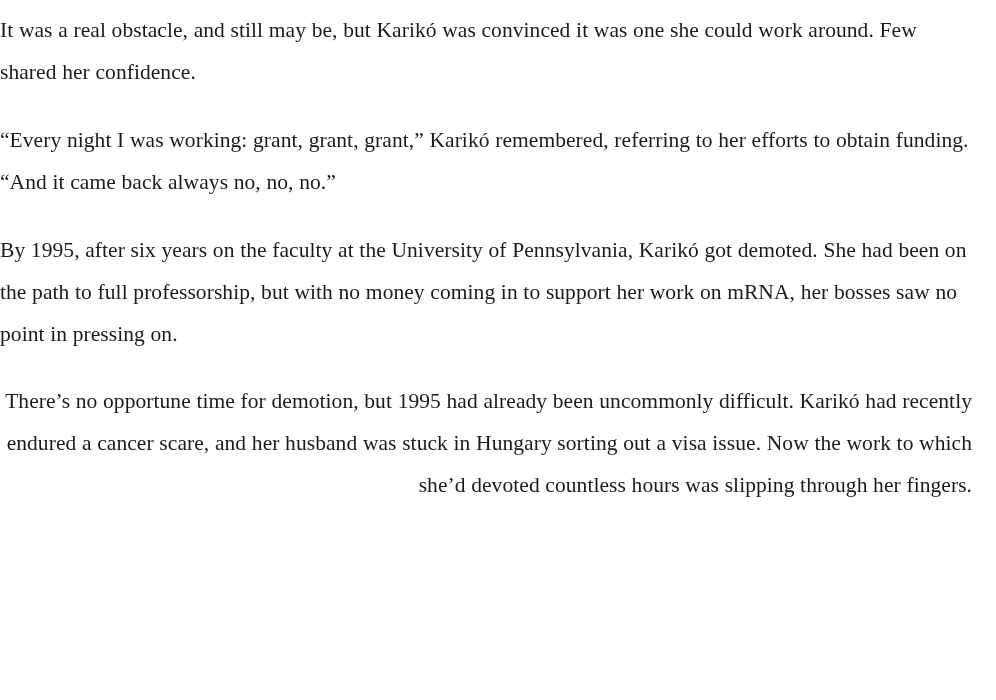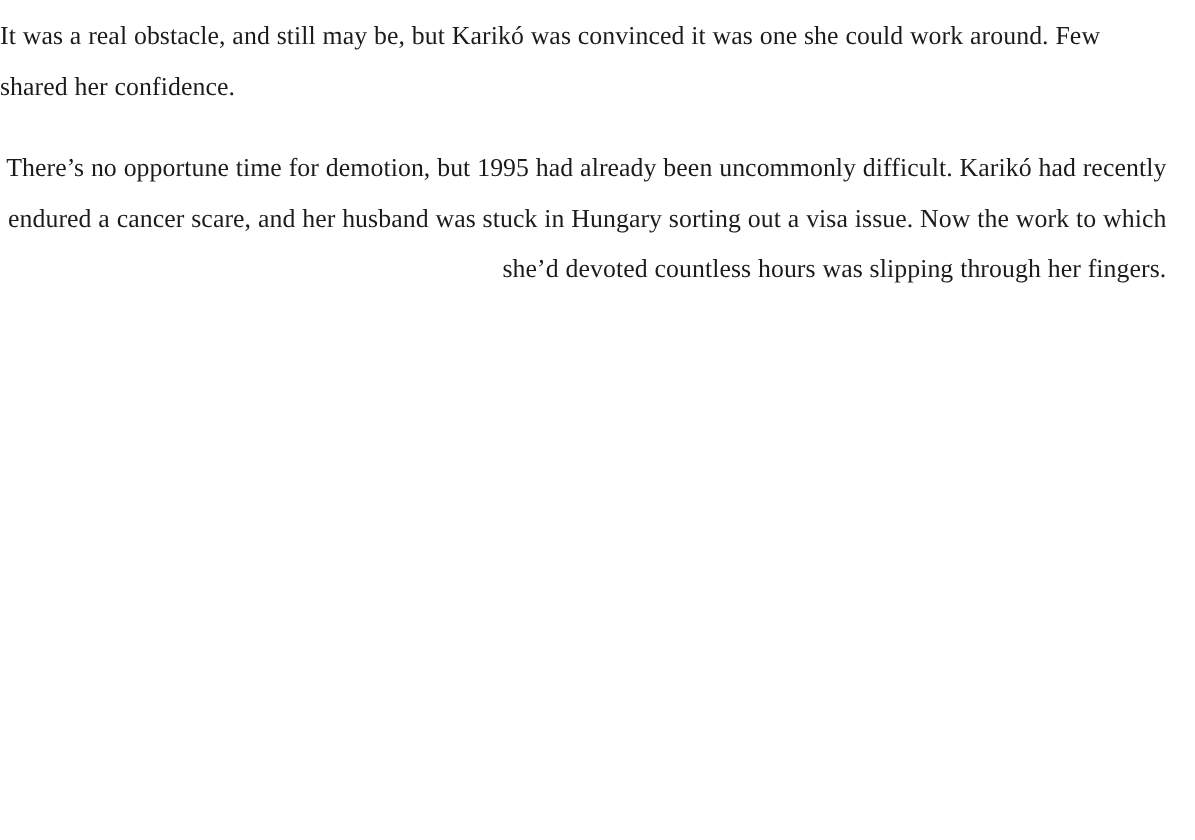--- a/index.html
+++ b/index.html
@@ -32,14 +32,16 @@
   .paragraph:last-child {
     margin-bottom: 0;
     text-align: right;
   }
 </style>
 </head>
 <body>
 
 <div class="article">
   <p class="paragraph">It was a real obstacle, and still may be, but Karikó was convinced it was one she could work around. Few shared her confidence.</p>
+  <p class="paragraph">“Every night I was working: grant, grant, grant,” Karikó remembered, referring to her efforts to obtain funding. “And it came back always no, no, no.”</p>
+  <p class="paragraph">By 1995, after six years on the faculty at the University of Pennsylvania, Karikó got demoted. She had been on the path to full professorship, but with no money coming in to support her work on mRNA, her bosses saw no point in pressing on.</p>
   <p class="paragraph">There’s no opportune time for demotion, but 1995 had already been uncommonly difficult. Karikó had recently endured a cancer scare, and her husband was stuck in Hungary sorting out a visa issue. Now the work to which she’d devoted countless hours was slipping through her fingers.</p>
 </div>
 
 </body></html>

